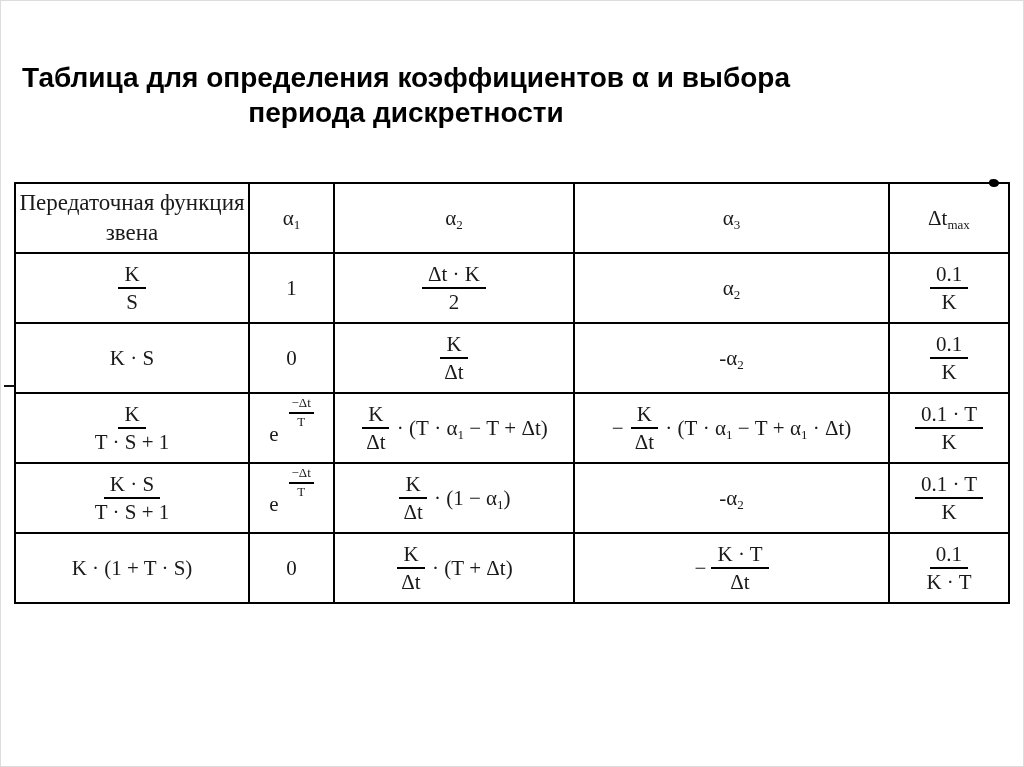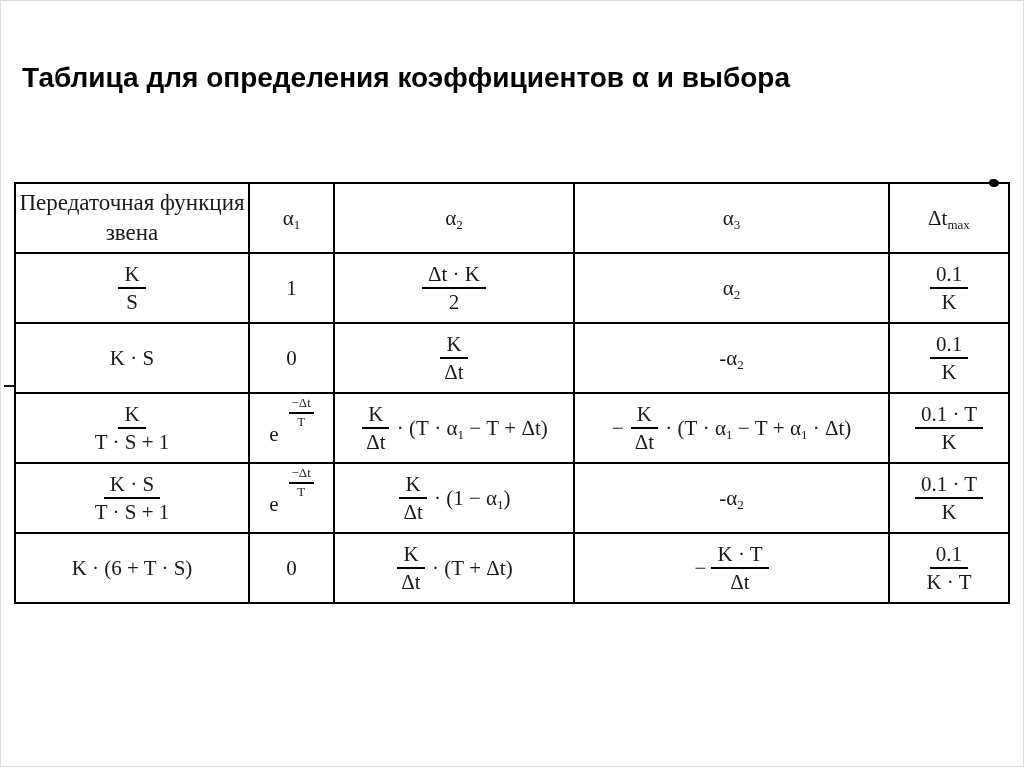--- a/index.html
+++ b/index.html
@@ -94,20 +94,21 @@
     background: #111;
   }
 </style>
 </head>
 <body>
 
 <div class="slide-edge"></div>
 
 <div class="title">
   <div>Таблица для определения коэффициентов α и выбора</div>
+  <div>периода дискретности</div>
 </div>
 
 <table class="tbl">
   <colgroup>
     <col style="width:234px">
       <col style="width:85px">
       <col style="width:240px">
       <col style="width:315px">
       <col style="width:120px">
   </colgroup>
@@ -305,21 +306,21 @@
             <span class="frac">
               <span class="num"><span class="tok">0.1 · T</span></span>
               <span class="den"><span class="tok">K</span></span>
             </span>
           </div>
         </td>
   </tr>
   <tr>
     <td>
           <div class="cellbox">
-            <span class="tok">K · (6 + T · S)</span>
+            <span class="tok">K · (1 + T · S)</span>
           </div>
         </td>
     <td>
           <div class="cellbox">
             <span class="tok">0</span>
           </div>
         </td>
     <td>
           <div class="cellbox">
             <span class="frac">

